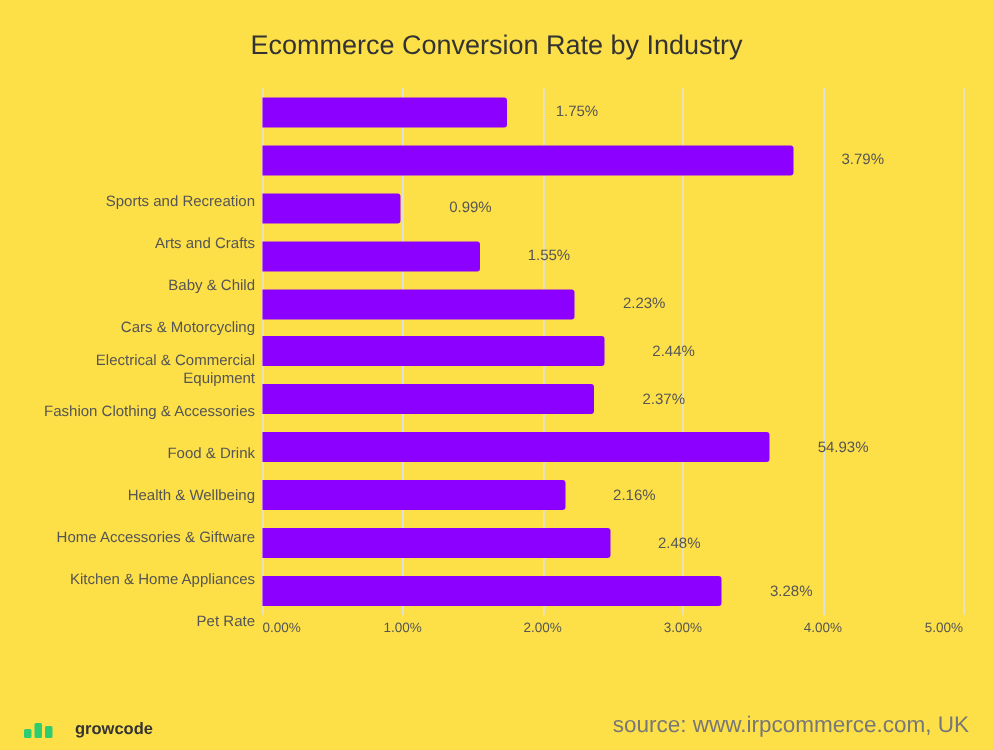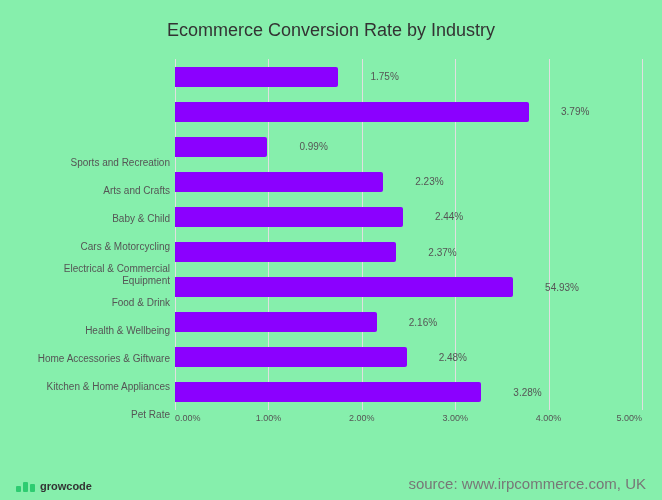--- a/index.html
+++ b/index.html
@@ -7,21 +7,21 @@
       font-family: Arial, sans-serif;
       background: #fff;
       width: 662px;
       height: 500px;
       position: relative;
       overflow: hidden;
     }
     .chart-container {
       width: 662px;
       height: 500px;
-      background: #86efac;
+      background: #fde047;
       padding: 20px 20px 60px 20px;
       position: relative;
     }
     .chart-title {
       text-align: center;
       font-size: 18px;
       font-weight: normal;
       color: #333;
       margin-bottom: 18px;
     }
@@ -98,21 +98,21 @@
       bottom: 8px;
       left: 16px;
       right: 16px;
       display: flex;
       justify-content: space-between;
       align-items: flex-end;
     }
     .logo {
       display: flex;
       align-items: flex-end;
-      gap: 5px;
+      gap: 15px;
     }
     .logo-bars {
       display: flex;
       align-items: flex-end;
       gap: 2px;
     }
     .logo-bar {
       width: 5px;
       background: #2ecc71;
       border-radius: 1px;
@@ -139,20 +139,21 @@
   <div class="chart-title">Ecommerce Conversion Rate by Industry</div>
 
   <div class="chart-area">
 
     <div class="y-labels" id="y-labels">
         <div class="y-label">Sports and Recreation</div>
         <div class="y-label">Arts and Crafts</div>
         <div class="y-label">Baby &amp; Child</div>
         <div class="y-label">Cars &amp; Motorcycling</div>
         <div class="y-label">Electrical &amp; Commercial Equipment</div>
+        <div class="y-label">Fashion Clothing &amp; Accessories</div>
         <div class="y-label">Food &amp; Drink</div>
         <div class="y-label">Health &amp; Wellbeing</div>
         <div class="y-label">Home Accessories &amp; Giftware</div>
         <div class="y-label">Kitchen &amp; Home Appliances</div>
         <div class="y-label">Pet Rate</div>
       </div>
 
     <div class="bars-section">
       <div class="bars-wrapper" id="bars-wrapper">
 
@@ -168,20 +169,24 @@
             <div class="bar" style="width: 35%;"></div>
             <span class="bar-label">1.75%</span>
           </div>
           <div class="bar-row">
             <div class="bar" style="width: 75.8%;"></div>
             <span class="bar-label">3.79%</span>
           </div>
           <div class="bar-row">
             <div class="bar" style="width: 19.8%;"></div>
             <span class="bar-label">0.99%</span>
+          </div>
+          <div class="bar-row">
+            <div class="bar" style="width: 31%;"></div>
+            <span class="bar-label">1.55%</span>
           </div>
           <div class="bar-row">
             <div class="bar" style="width: 44.6%;"></div>
             <span class="bar-label">2.23%</span>
           </div>
           <div class="bar-row">
             <div class="bar" style="width: 48.8%;"></div>
             <span class="bar-label">2.44%</span>
           </div>
           <div class="bar-row">

